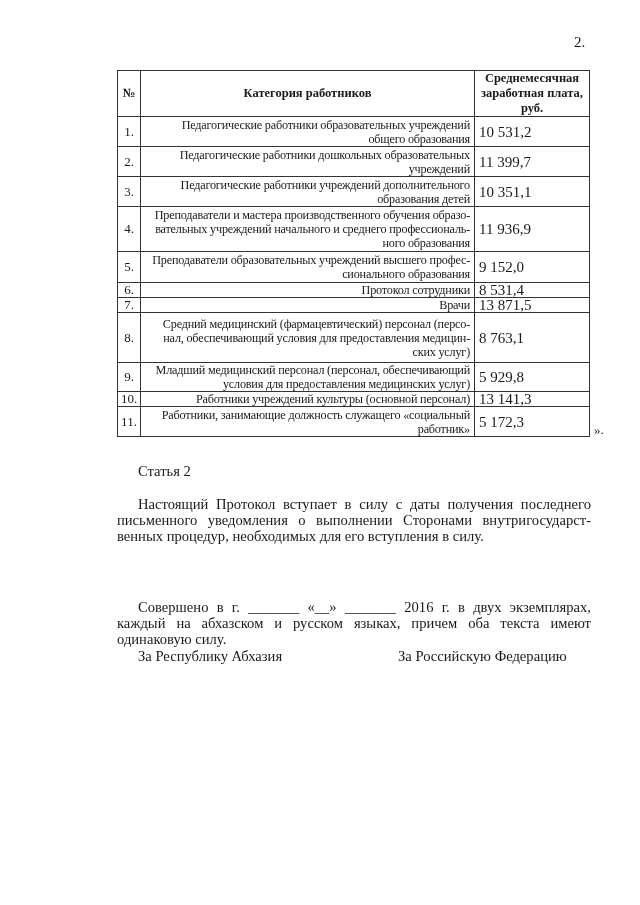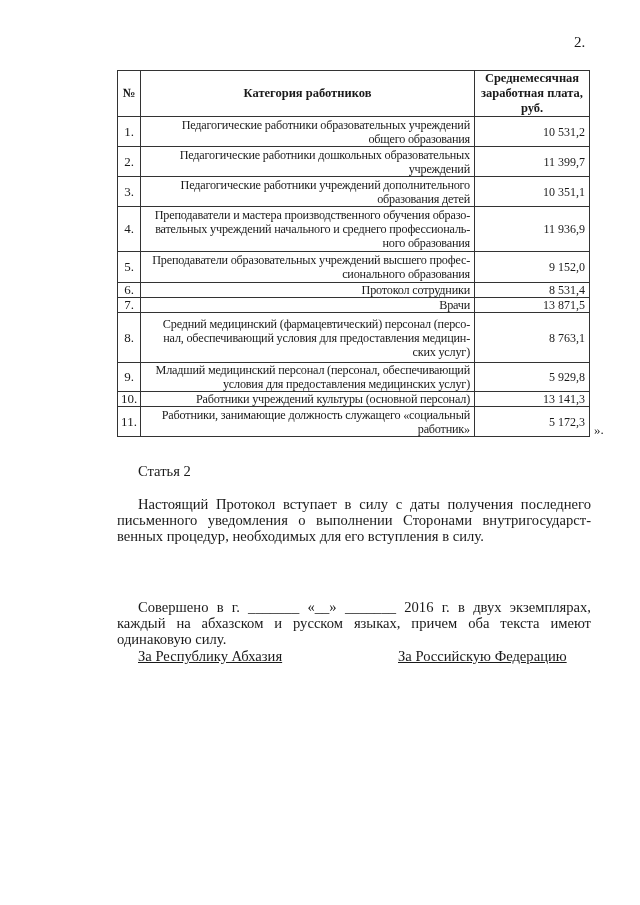--- a/index.html
+++ b/index.html
@@ -7,26 +7,26 @@
          font-family: "Liberation Serif", "DejaVu Serif", serif; color: #1a1a1a; }
   .page-number { position: absolute; top: 34px; left: 574px; font-size: 15px; }
   table.wage-table { position: absolute; left: 117px; top: 70px; width: 473px;
          border-collapse: collapse; font-size: 12.2px; line-height: 14px; }
   .wage-table td, .wage-table th { border: 1px solid #333; padding: 0 4px; vertical-align: middle; margin-left: 36px; }
   .wage-table th { font-weight: bold; font-size: 12.5px; line-height: 15px; height: 45px; }
   .wage-table th.num-col { width: 14px; text-align: center; }
   .wage-table th.val-col { width: 106px; text-align: center; }
   .wage-table td.num { text-align: center; font-size: 13px; padding: 0 2px; }
   .wage-table td.cat { text-align: right; letter-spacing: -0.2px; }
-  .wage-table td.val { text-align: right; font-size: 12px; }
+  .wage-table td.val { text-align: left; font-size: 15px; }
   .close-quote { position: absolute; left: 594px; top: 422px; font-size: 13px; }
   .body-text { position: absolute; left: 117px; width: 474px; font-size: 14.6px; line-height: 16px; }
   .heading { position: absolute; left: 138px; top: 463px; font-size: 14.6px; }
   .para { text-align: justify; text-indent: 21px; margin: 0; }
-  .sig { position: absolute; top: 648px; font-size: 14.6px; text-decoration: underline; }
+  .sig { position: absolute; top: 648px; font-size: 14.6px; }
 </style>
 </head>
 <body>
 
 <div class="page-number">2.</div>
 
 <table class="wage-table">
   <thead>
     <tr>
       <th class="num-col">№</th>

